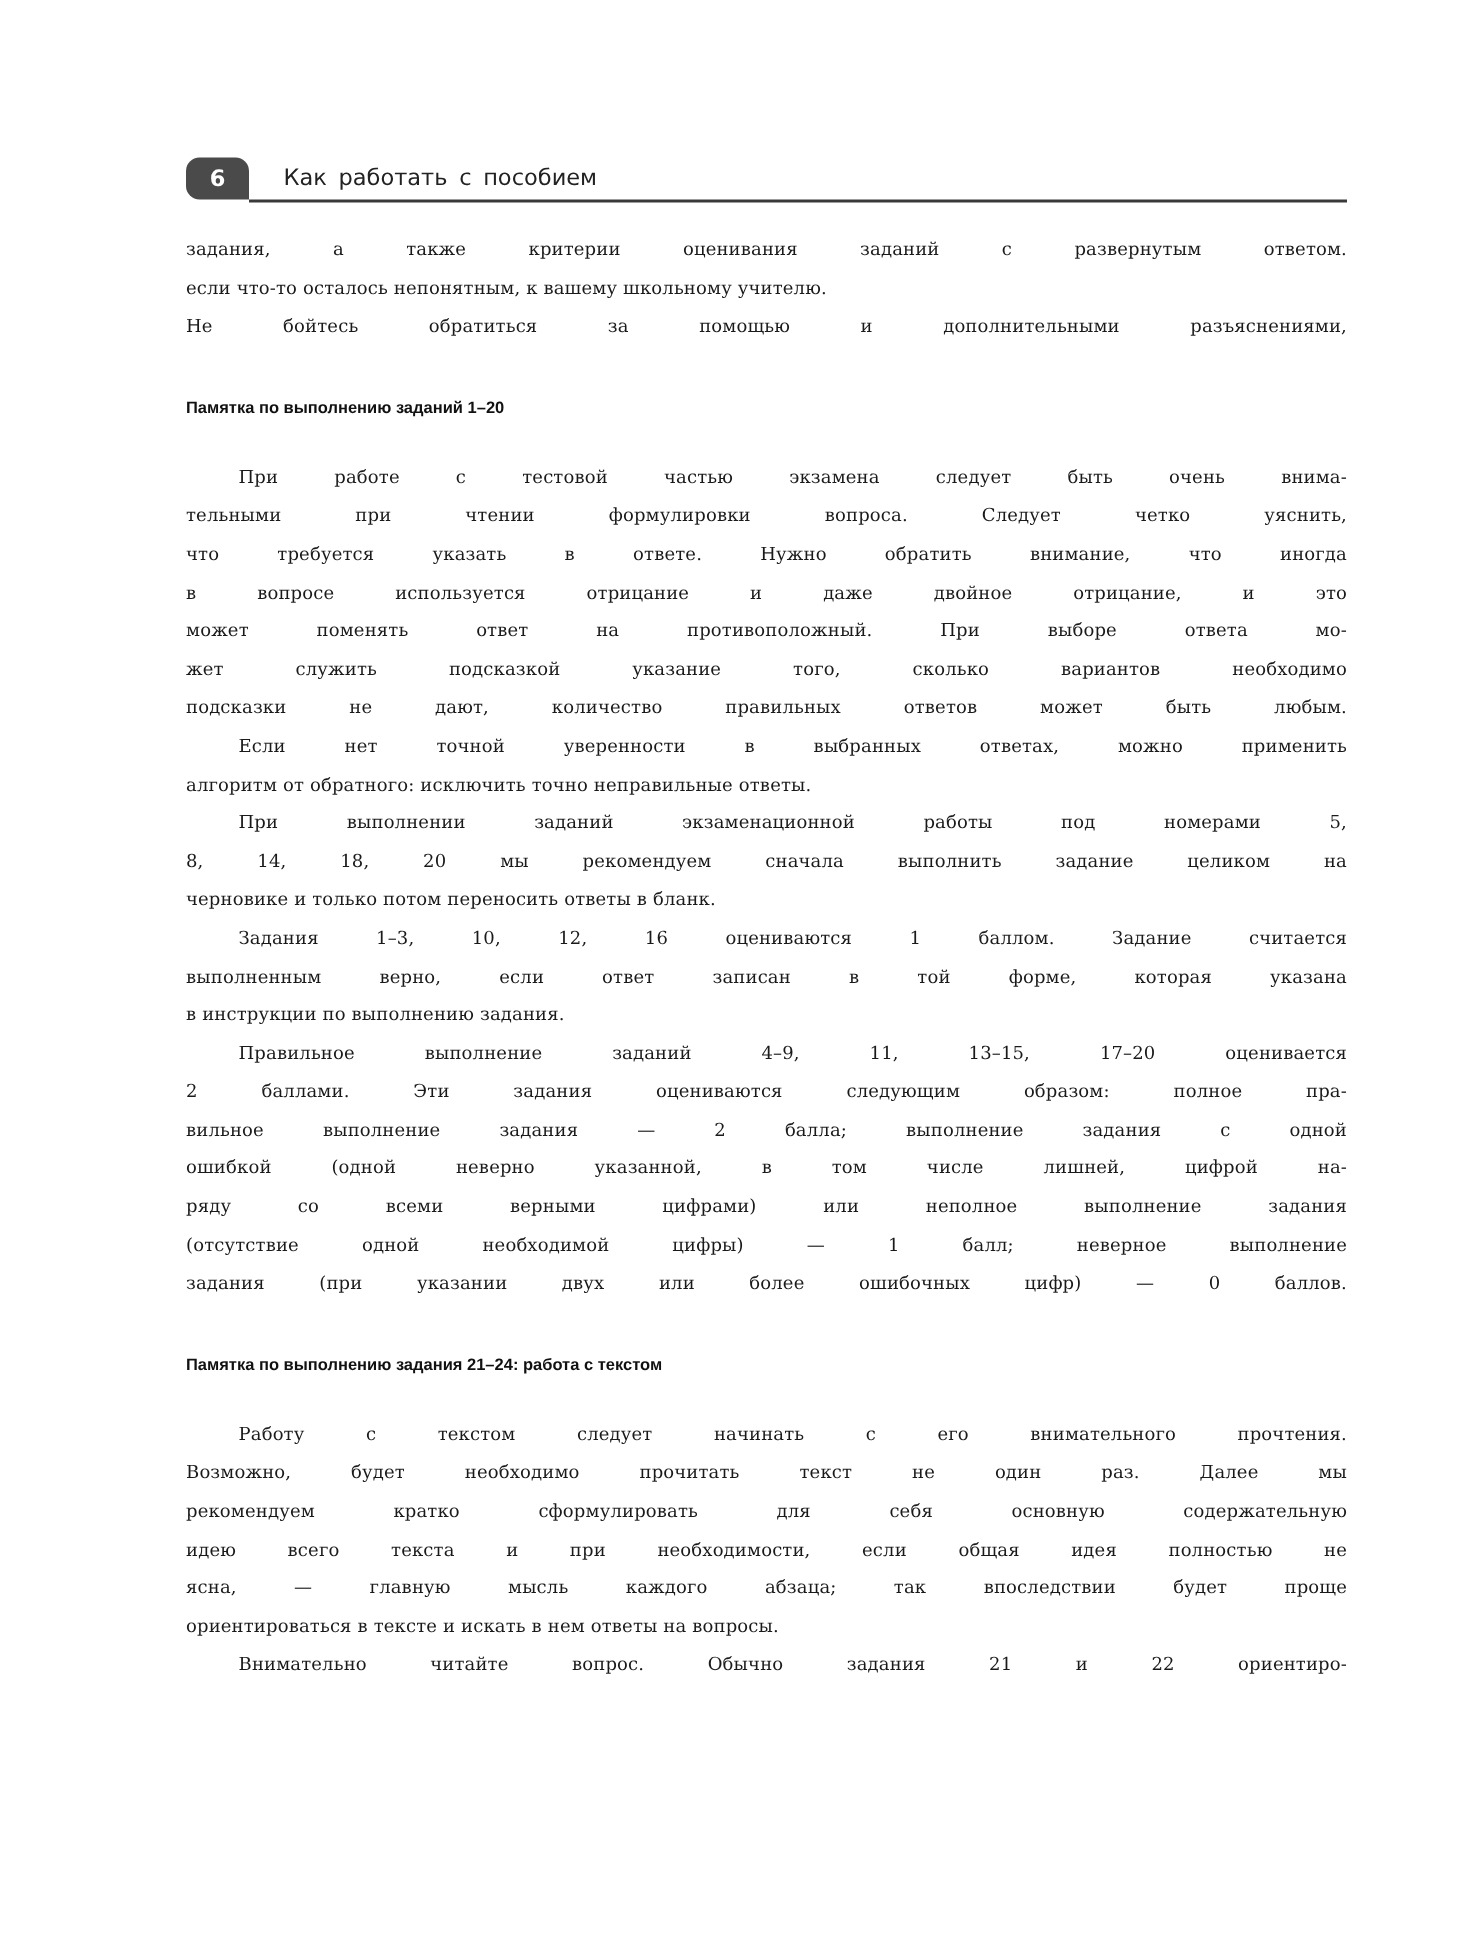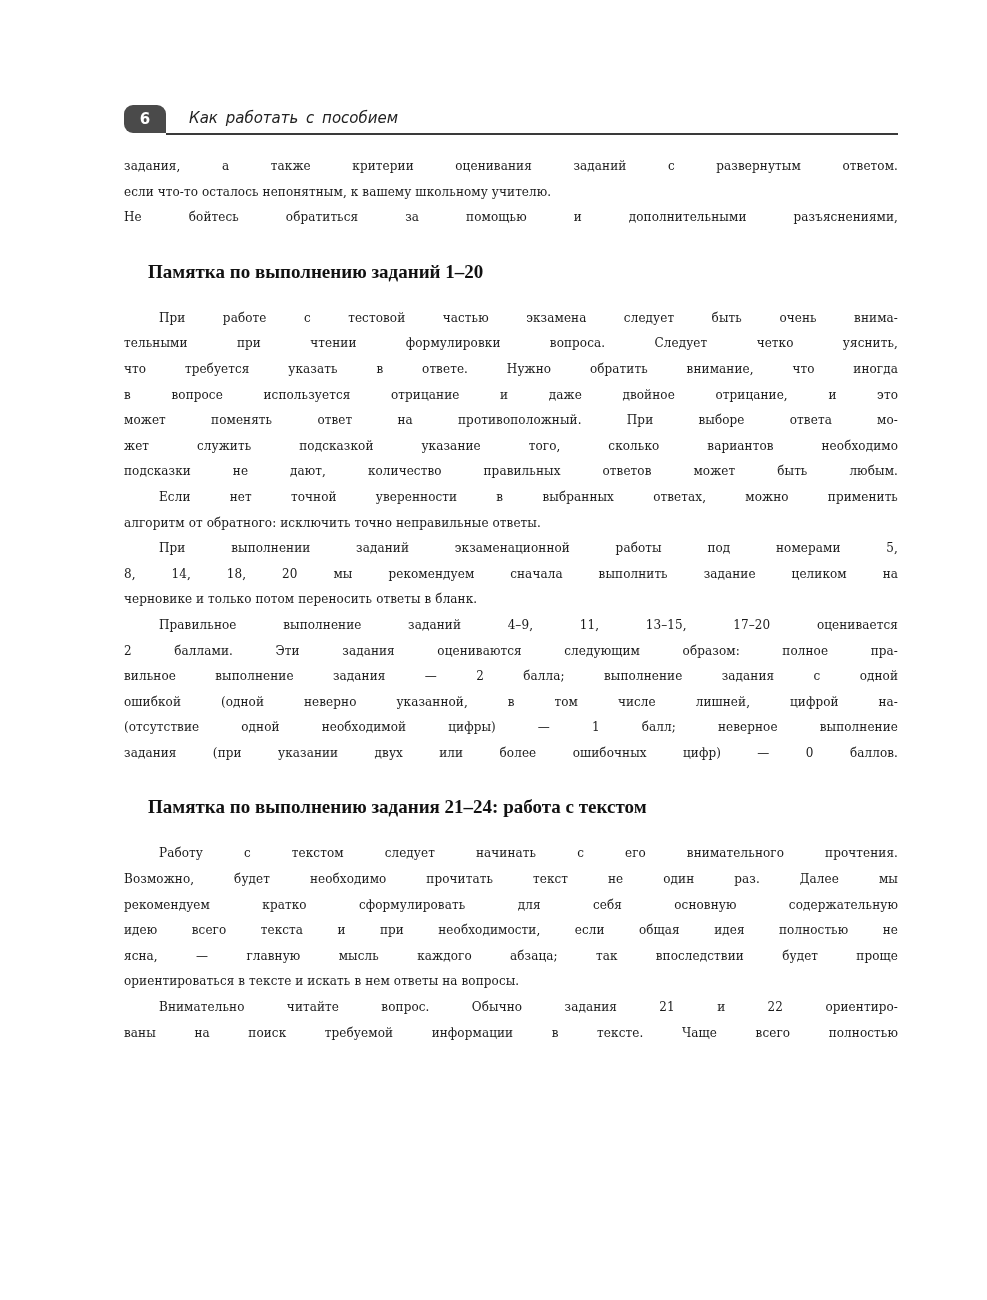--- a/index.html
+++ b/index.html
@@ -37,21 +37,20 @@
     text-align: center;
   }
   .running-title {
     position: absolute;
     left: 65px;
     top: 4px;
     font-family: "DejaVu Sans", sans-serif;
     font-size: 15px;
     color: #222;
     word-spacing: 3px;
-    font-style: italic;
   }
   .header-rule {
     position: absolute;
     left: 42px;
     top: 28px;
     width: 732px;
     height: 2px;
     background: #3a3a3a;
   }
   .content {
@@ -71,26 +70,25 @@
     overflow: visible;
     letter-spacing: 0.1px;
   }
   .line.last {
     text-align-last: left;
   }
   .line.indent {
     padding-left: 35px;
   }
   .heading {
-    font-family: Liberation Serif, serif;
+    font-family: Liberation Sans, sans-serif;
     font-weight: bold;
-    font-size: 19px;
+    font-size: 11px;
     line-height: 22px;
     color: #111;
-    margin-left: 24px;
   }
   .gap-before-h {
     height: 30px;
   }
   .gap-after-h {
     height: 23px;
   }
 </style>
 </head>
 <body>
@@ -127,41 +125,46 @@
     <div class="line indent">Если нет точной уверенности в выбранных ответах, можно применить</div>
     <div class="line last">алгоритм от обратного: исключить точно неправильные ответы.</div>
   </div>
 
   <div>
     <div class="line indent">При выполнении заданий экзаменационной работы под номерами 5,</div>
     <div class="line">8, 14, 18, 20 мы рекомендуем сначала выполнить задание целиком на</div>
     <div class="line last">черновике и только потом переносить ответы в бланк.</div>
   </div>
 
+  <div>
+    <div class="line indent">Задания 1–3, 10, 12, 16 оцениваются 1 баллом. Задание считается</div>
+    <div class="line">выполненным верно, если ответ записан в той форме, которая указана</div>
+    <div class="line last">в инструкции по выполнению задания.</div>
+  </div>
 
   <div>
     <div class="line indent">Правильное выполнение заданий 4–9, 11, 13–15, 17–20 оценивается</div>
     <div class="line">2 баллами. Эти задания оцениваются следующим образом: полное пра-</div>
     <div class="line">вильное выполнение задания — 2 балла; выполнение задания с одной</div>
     <div class="line">ошибкой (одной неверно указанной, в том числе лишней, цифрой на-</div>
+    <div class="line">ряду со всеми верными цифрами) или неполное выполнение задания</div>
     <div class="line">(отсутствие одной необходимой цифры) — 1 балл; неверное выполнение</div>
     <div class="line">задания (при указании двух или более ошибочных цифр) — 0 баллов.</div>
   </div>
 
   <div class="gap-before-h"></div>
   <div class="heading">Памятка по выполнению задания 21–24: работа с текстом</div>
   <div class="gap-after-h"></div>
 
   <div>
     <div class="line indent">Работу с текстом следует начинать с его внимательного прочтения.</div>
     <div class="line">Возможно, будет необходимо прочитать текст не один раз. Далее мы</div>
     <div class="line">рекомендуем кратко сформулировать для себя основную содержательную</div>
     <div class="line">идею всего текста и при необходимости, если общая идея полностью не</div>
     <div class="line">ясна, — главную мысль каждого абзаца; так впоследствии будет проще</div>
     <div class="line last">ориентироваться в тексте и искать в нем ответы на вопросы.</div>
   </div>
 
   <div>
     <div class="line indent">Внимательно читайте вопрос. Обычно задания 21 и 22 ориентиро-</div>
-    <div class="line">ваны на поиск требуемой информации в тексте. Чаще всего полностью</div>
   </div>
 
 </div>
 
 </body></html>

